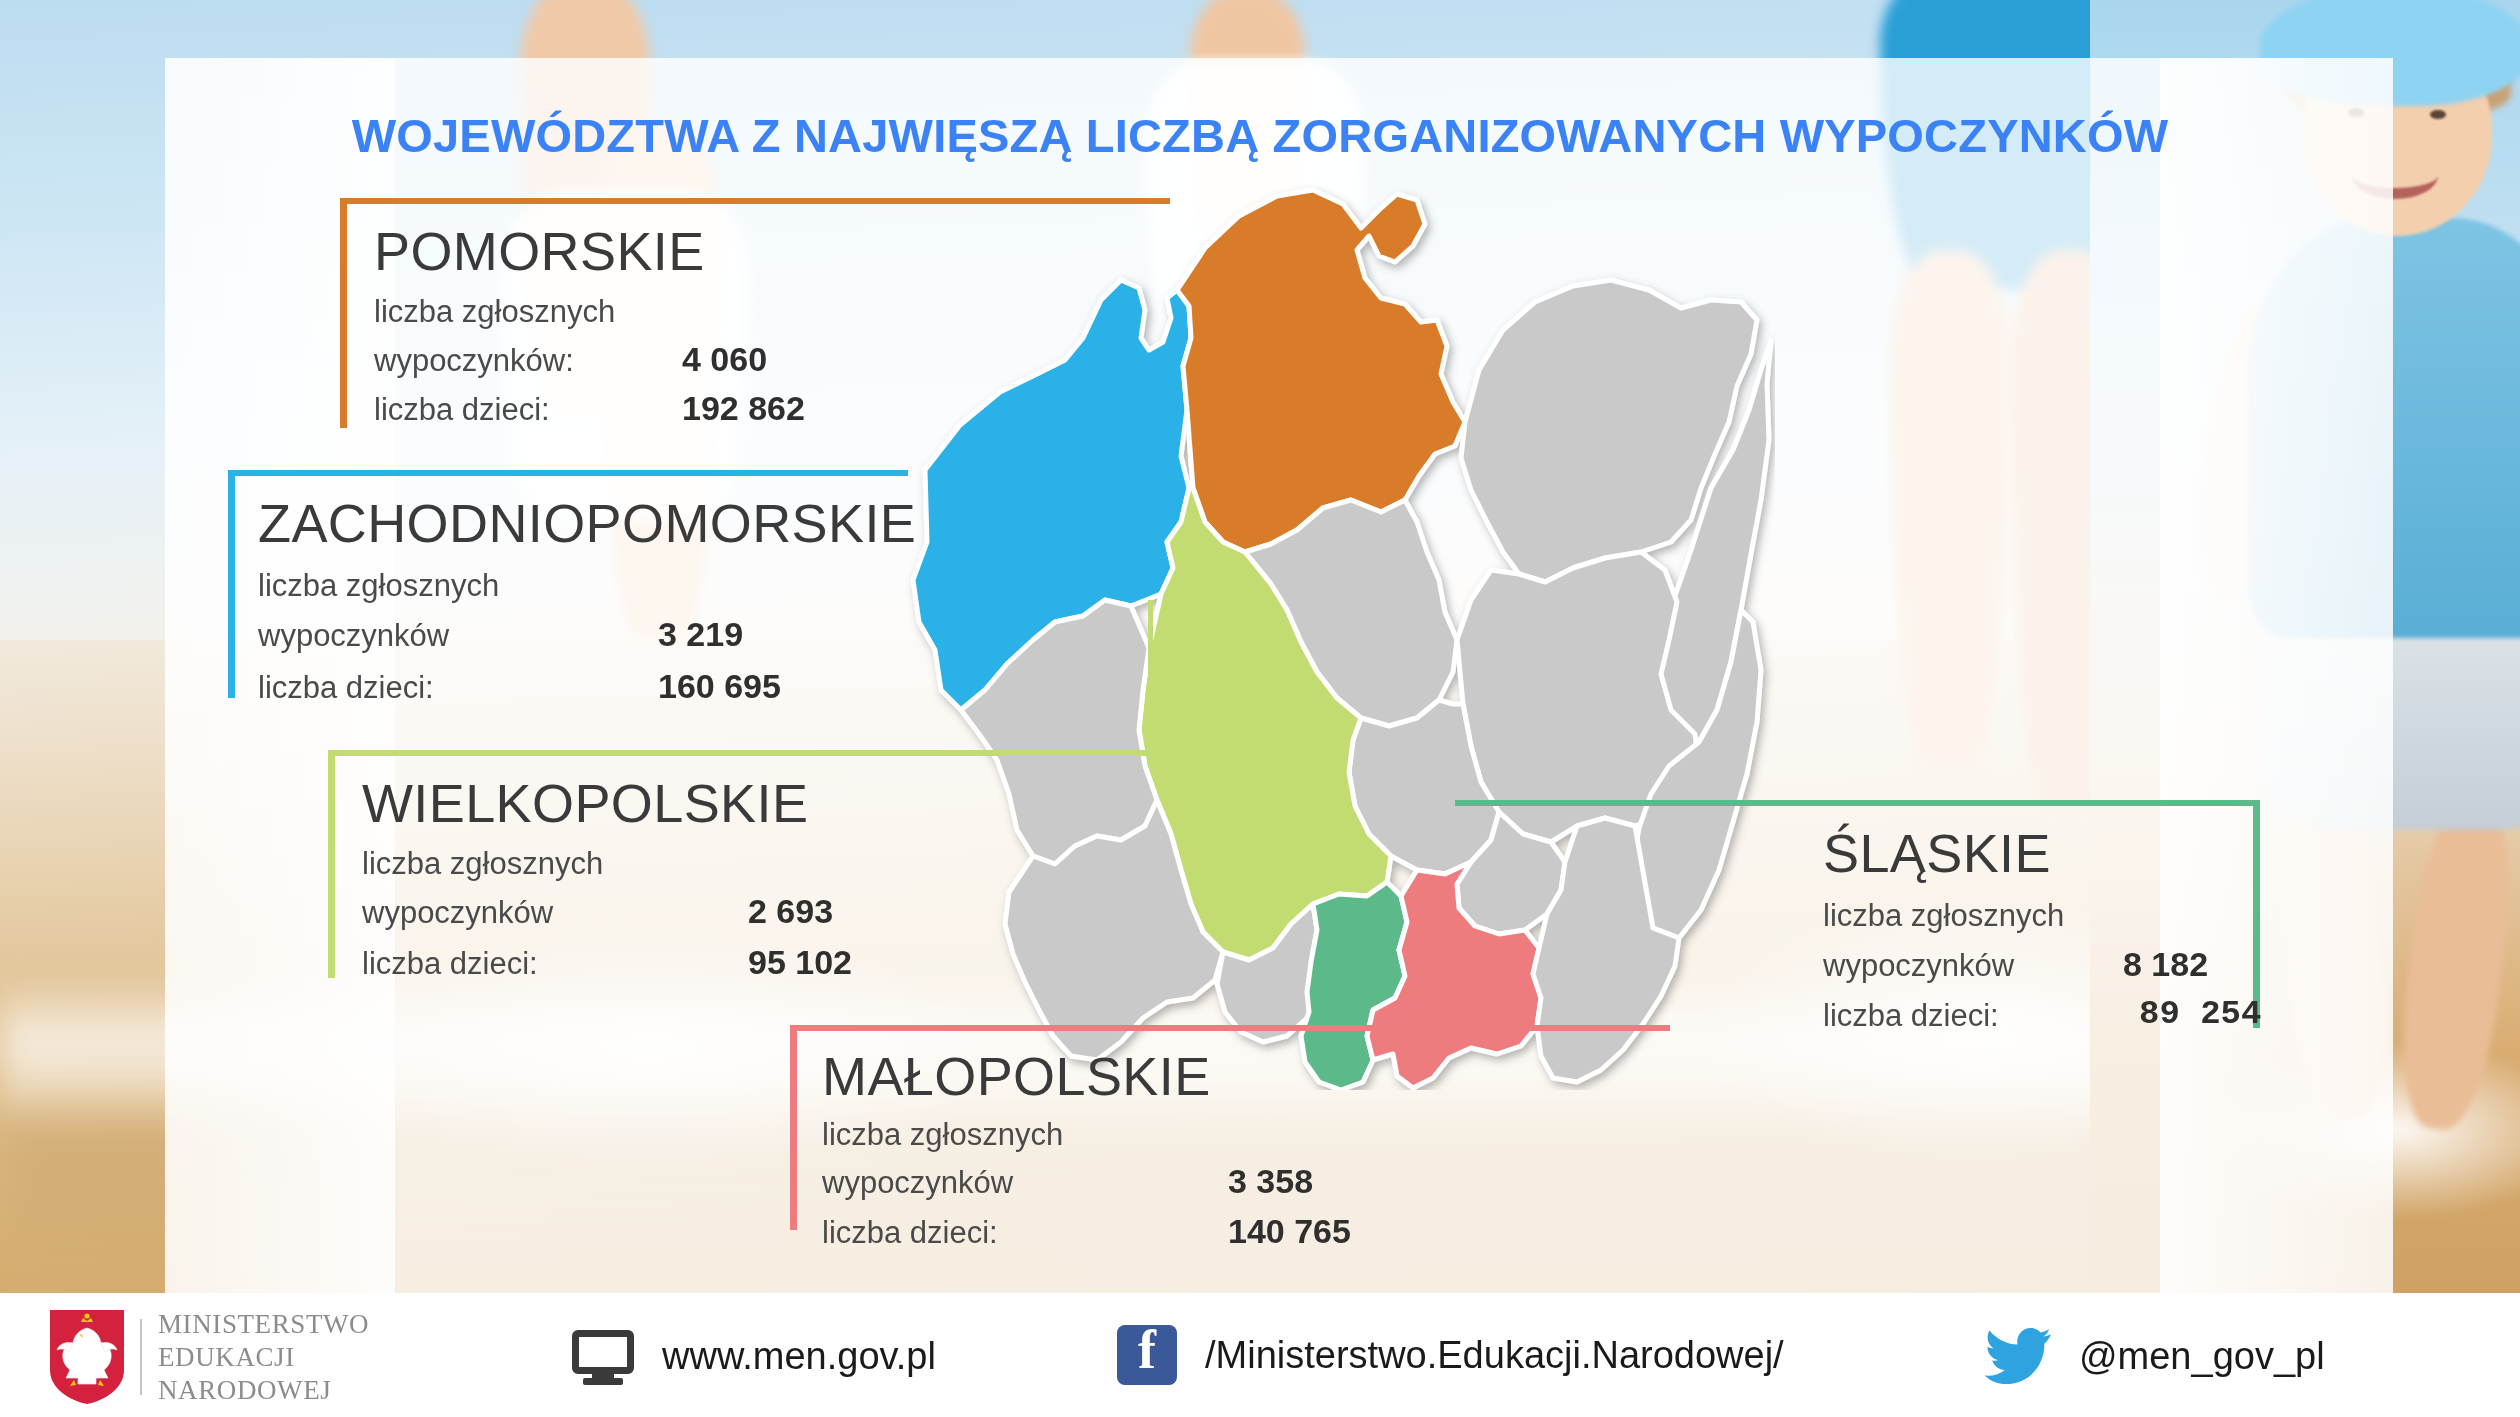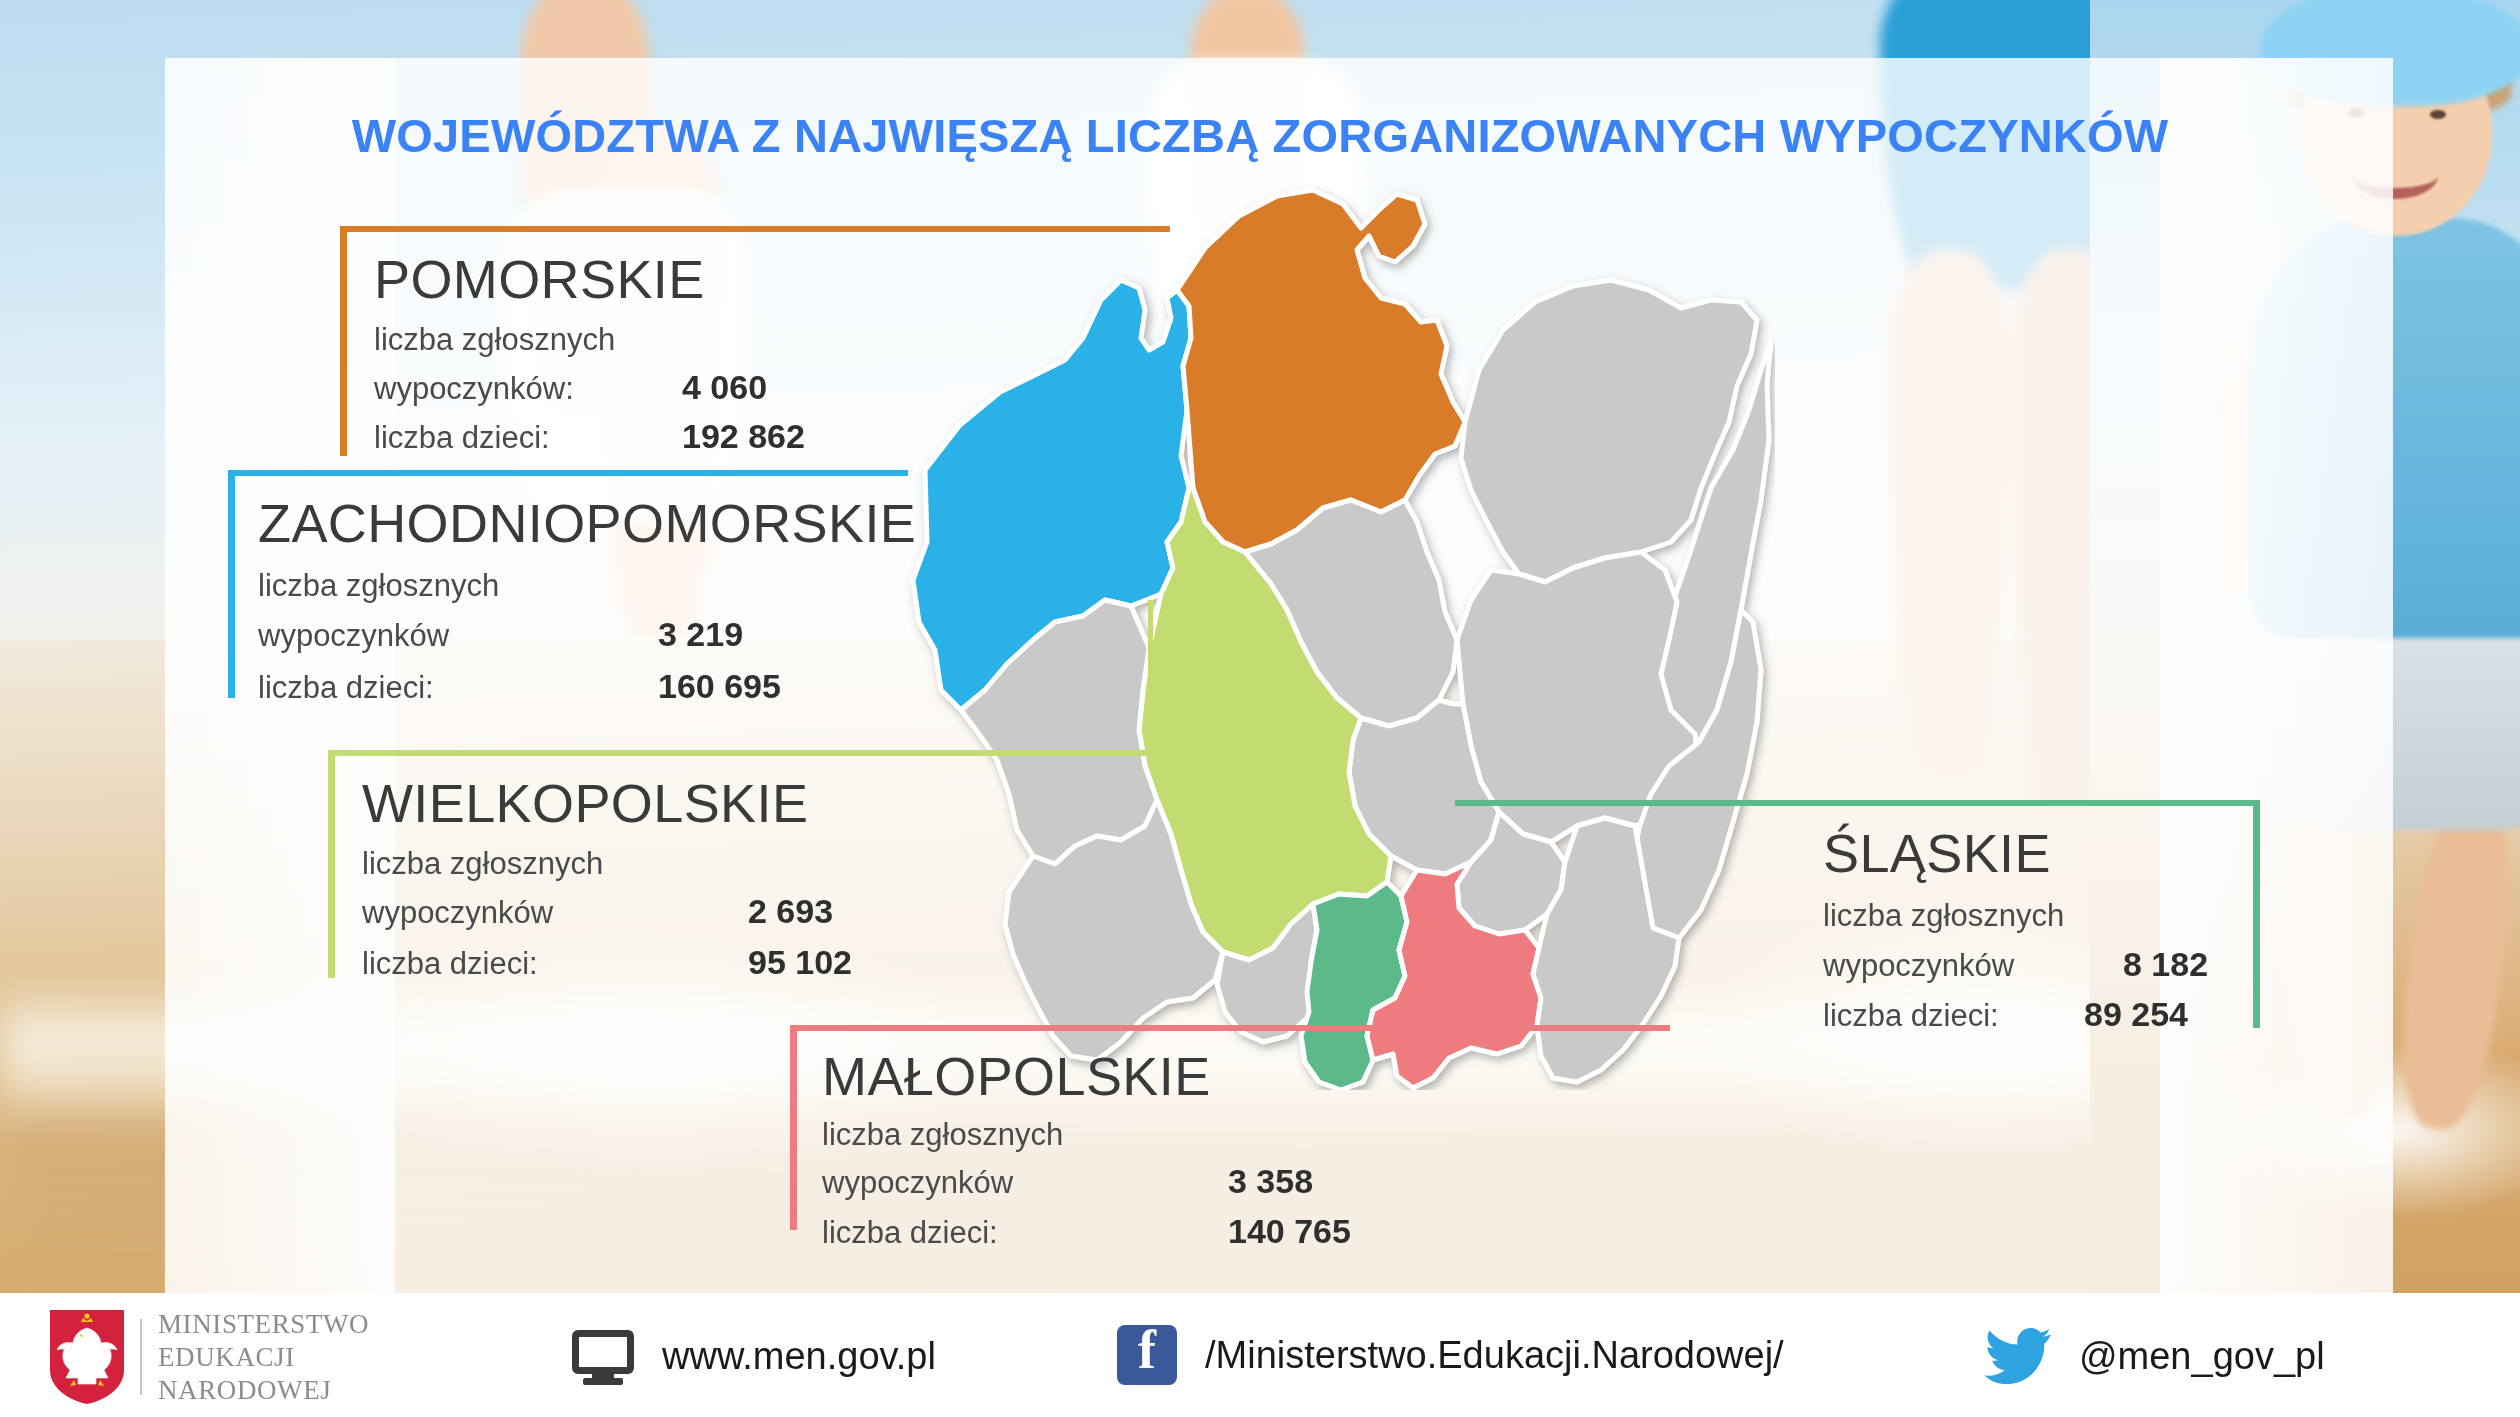--- a/index.html
+++ b/index.html
@@ -190,21 +190,21 @@
         <path d="M566 692 L586 670 L594 642 L618 664 L646 672 L660 692 L656 720 L642 744 L620 760 L594 764 L570 756 L554 738 L552 714 Z" fill="#C9C9C9"></path>
 
         <path d="M496 726 L512 700 L540 704 L566 692 L552 714 L554 738 L570 756 L594 764 L620 760 L634 778 L628 804 L636 828 L632 856 L616 876 L592 884 L566 878 L544 888 L528 908 L508 918 L492 906 L488 884 L468 890 L462 866 L468 840 L490 828 L500 806 L494 780 L502 752 Z" fill="#EE7B7F"></path>
 
         <path d="M634 778 L642 744 L656 720 L660 692 L672 656 L700 648 L730 656 L748 758 L774 768 L770 796 L756 826 L738 854 L718 880 L696 900 L672 912 L648 908 L636 886 L632 856 L636 828 L628 804 Z" fill="#C9C9C9"></path>
 
       </g>
     </svg>
   </div>
 
-  <div class="callout" style="left:340px;top:198px;width:830px;height:230px;margin-top:28px;">
+  <div class="callout" style="left:340px;top:198px;width:830px;height:230px;">
     <div class="rule-v" style="background:#D97C2A;height:230px;"></div>
     <div class="rule-h" style="background:#D97C2A;left:0;top:0;width:830px;"></div>
     <div class="c-name" style="left:34px;top:22px;">POMORSKIE</div>
     <div class="c-lab" style="left:34px;top:96px;">liczba zgłosznych</div>
     <div class="c-lab" style="left:34px;top:145px;">wypoczynków:</div>
     <div class="c-val" style="left:342px;top:142px;">4 060</div>
     <div class="c-lab" style="left:34px;top:194px;">liczba dzieci:</div>
     <div class="c-val" style="left:342px;top:191px;">192 862</div>
   </div>
 
@@ -231,21 +231,21 @@
   </div>
 
   <div class="callout" style="left:1455px;top:800px;width:805px;height:228px;">
     <div class="rule-h" style="background:#5CB98A;left:0;top:0;width:805px;"></div>
     <div class="rule-v-r" style="background:#5CB98A;right:0;top:0;height:228px;"></div>
     <div class="c-name" style="left:368px;top:22px;">ŚLĄSKIE</div>
     <div class="c-lab" style="left:368px;top:98px;">liczba zgłosznych</div>
     <div class="c-lab" style="left:368px;top:148px;">wypoczynków</div>
     <div class="c-val" style="left:668px;top:145px;">8 182</div>
     <div class="c-lab" style="left:368px;top:198px;">liczba dzieci:</div>
-    <div class="c-val" style="left:629px;top:195px;">89 254</div>
+    <div class="c-val" style="left:684px;top:195px;font-family:Liberation Mono, monospace;">89 254</div>
   </div>
 
   <div class="callout" style="left:790px;top:1025px;width:880px;height:220px;">
     <div class="rule-v" style="background:#EE7B7F;height:205px;"></div>
     <div class="rule-h" style="background:#EE7B7F;left:0;top:0;width:880px;"></div>
     <div class="c-name" style="left:32px;top:20px;">MAŁOPOLSKIE</div>
     <div class="c-lab" style="left:32px;top:92px;">liczba zgłosznych</div>
     <div class="c-lab" style="left:32px;top:140px;">wypoczynków</div>
     <div class="c-val" style="left:438px;top:137px;">3 358</div>
     <div class="c-lab" style="left:32px;top:190px;">liczba dzieci:</div>

